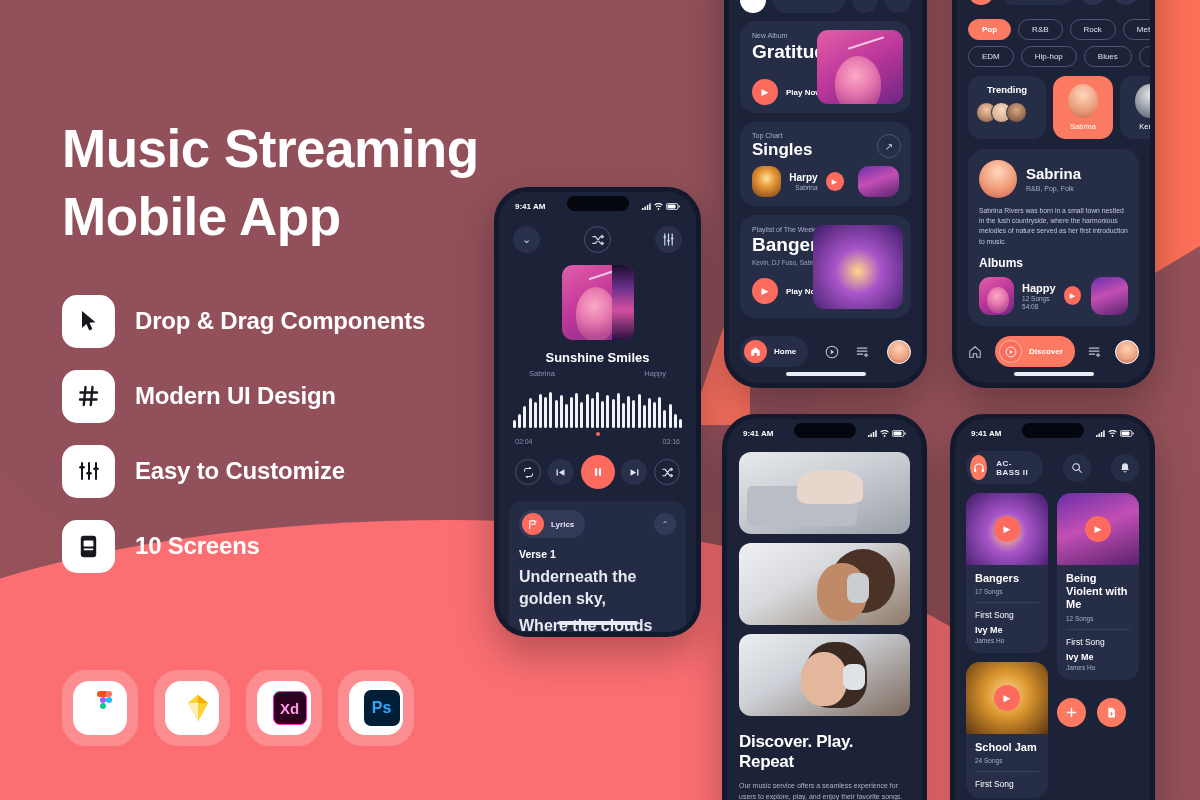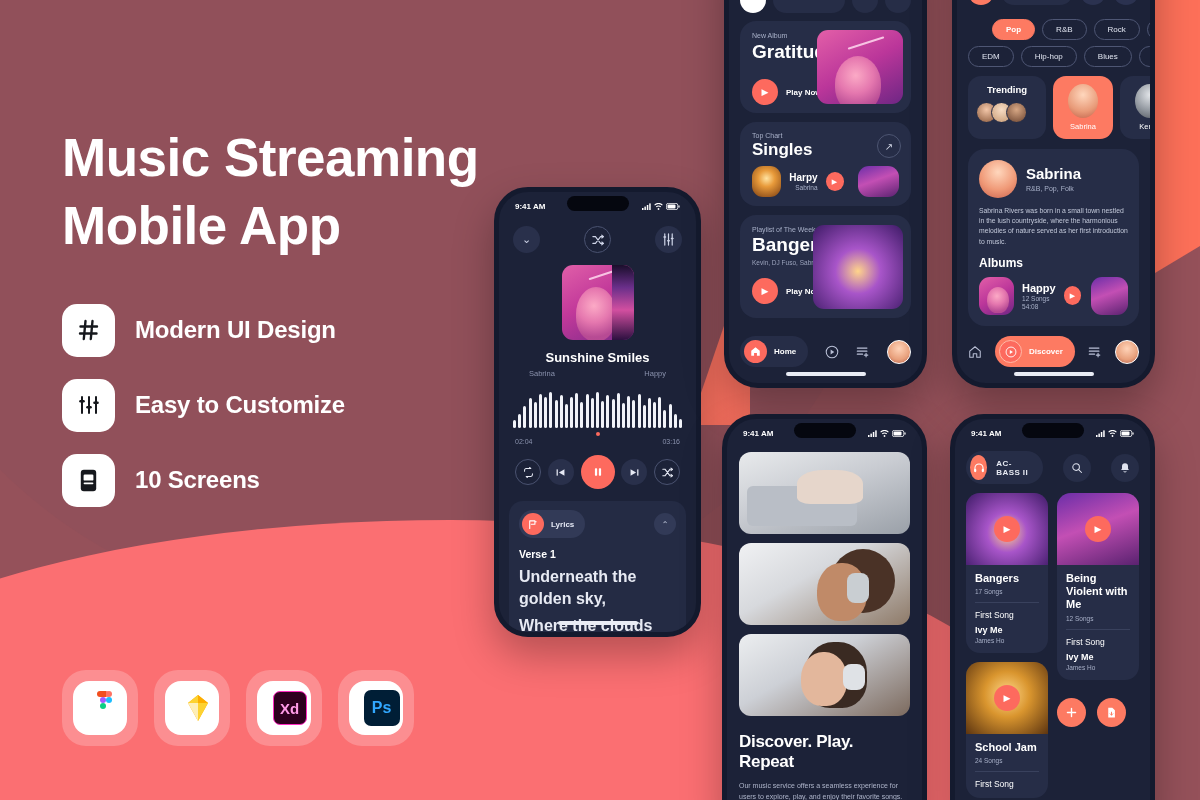--- a/index.html
+++ b/index.html
@@ -28,21 +28,21 @@
   .bg-coral-right2 {
     position:absolute; right:0; top:180px; width:90px; height:120px;
     background:#fd7059; clip-path: polygon(0 0, 100% 0, 100% 55%, 0 100%);
   }
   .bg-coral-wedge {
     position:absolute; left:690px; top:250px; width:60px; height:175px;
     background:#f9705f; clip-path: polygon(100% 0, 100% 100%, 0 100%);
   }
 
   
-  .left-col { position:absolute; left:62px; top:124px; width:480px; z-index:5; }
+  .left-col { position:absolute; left:62px; top:115px; width:480px; z-index:5; }
   .headline {
     color:#ffffff; font-size:53px; line-height:1.28; font-weight:bold;
     letter-spacing:-0.5px;
   }
   .features { margin-top:44px; display:flex; flex-direction:column; gap:22px; }
   .feature { display:flex; align-items:center; gap:20px; }
   .feature-icon {
     width:53px; height:53px; border-radius:15px; background:#fff;
     display:flex; align-items:center; justify-content:center; flex:0 0 auto;
     color:#16181d;
@@ -149,21 +149,21 @@
   .nav-active{display:flex;align-items:center;gap:7px;background:#262d47;border-radius:18px;padding:4px 12px 4px 4px;}
   .nav-active-ic{width:23px;height:23px;border-radius:50%;background:#fd6a5e;color:#fff;display:flex;align-items:center;justify-content:center;font-size:10px;}
   .nav-active-lb{color:#fff;font-size:8px;font-weight:bold;}
   .nav-ic{color:#b9c0d6;font-size:11px;}
   .nav-avatar{width:24px;height:24px;border-radius:50%;background:radial-gradient(circle at 50% 35%,#ffd3b8,#e8a07c 60%,#b05c49);border:1.5px solid #fff;}
 
   
   #phone-discover { left:952px; top:-82px; width:203px; height:470px; }
   .chips{display:flex;gap:7px;margin-top:6px;flex-wrap:nowrap;}
   .chip{border:1px solid #4e5674;border-radius:14px;padding:5px 13px;color:#dfe3ef;font-size:8px;white-space:nowrap;}
-  .chip-active{background:#fd7a62;border-color:#fd7a62;color:#fff;font-weight:bold;margin-left:24px;}
+  .chip-active{background:#fd7a62;border-color:#fd7a62;color:#fff;font-weight:bold;}
   .artist-tiles{display:flex;gap:7px;margin-top:9px;}
   .tile{background:#262d47;border-radius:13px;padding:8px;flex:0 0 auto;}
   .tile-active{background:#fd7a62;}
   .tile-title{color:#fff;font-size:9.5px;font-weight:bold;}
   .faces{display:flex;margin-top:7px;}
   .face{width:21px;height:21px;border-radius:50%;border:1.5px solid #262d47;margin-left:-6px;}
   .face:first-child{margin-left:0;}
   .tile-name{color:#fff;font-size:7.5px;text-align:center;margin-top:4px;}
   .profile-card{background:#262d47;border-radius:17px;padding:11px;margin-top:10px;}
   .prof-head{display:flex;align-items:center;gap:9px;}
@@ -219,20 +219,28 @@
   <div class="bg-coral-right"></div>
   <div class="bg-coral-right2"></div>
   <div class="bg-coral-wedge"></div>
 
   <div class="left-col">
     <div class="headline">
       <div>Music Streaming</div>
       <div>Mobile App</div>
     </div>
     <div class="features">
+      <div class="feature">
+        <div class="feature-icon">
+          <svg width="20" height="22" viewBox="0 0 20 22">
+              <path d="M3 1 L3 18 L7.4 13.9 L10.3 20.5 L13.4 19.1 L10.5 12.7 L16.5 12.2 Z" fill="#16181d"></path>
+            </svg>
+        </div>
+        <div class="feature-label">Drop &amp; Drag Components</div>
+      </div>
       <div class="feature">
         <div class="feature-icon">
           <svg width="22" height="22" viewBox="0 0 22 22">
               <path d="M7.5 2 L5.8 20 M14.5 2 L12.8 20 M2.5 7.5 L19 7.5 M2 14.5 L18.5 14.5" stroke="#16181d" stroke-width="2.4" stroke-linecap="round"></path>
             </svg>
         </div>
         <div class="feature-label">Modern UI Design</div>
       </div>
       <div class="feature">
         <div class="feature-icon">

